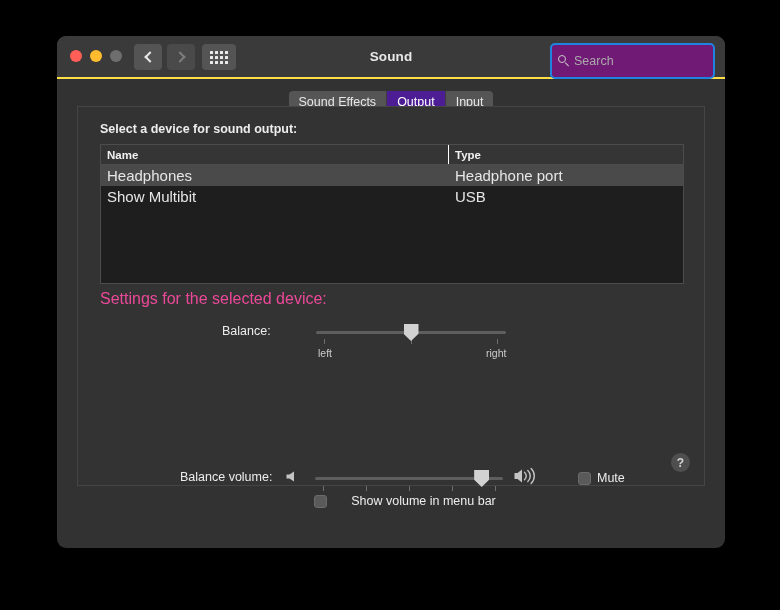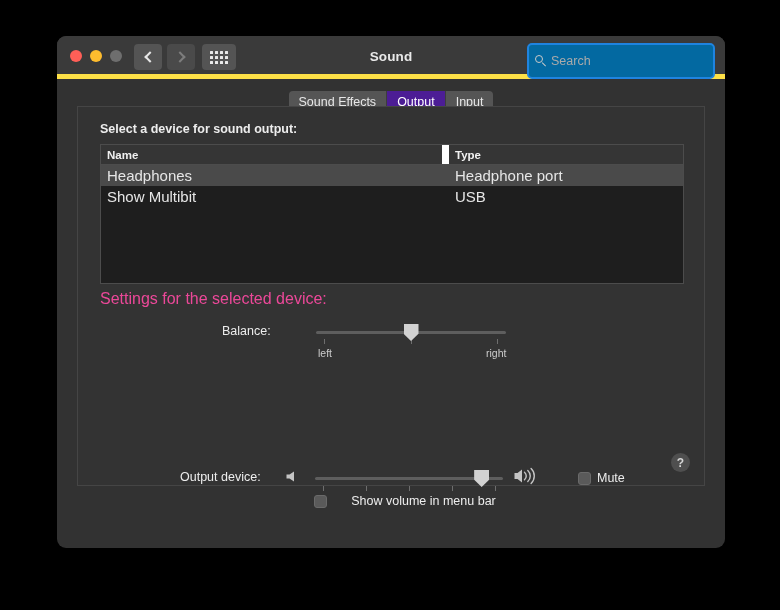--- a/index.html
+++ b/index.html
@@ -19,21 +19,21 @@
     border-radius: 9px;
     overflow: hidden;
     box-shadow: 0 10px 34px rgba(0,0,0,0.65);
   }
 
   
   .titlebar {
     position: relative;
     height: 43px;
     background: #3a3a3a;
-    border-bottom: 5px solid #fde047;
+    border-bottom: 2px solid #fde047;
   }
   .traffic { position: absolute; left: 13px; top: 14px; display: flex; gap: 8px; }
   .light { width: 12px; height: 12px; border-radius: 50%; }
   .light.red { background: #ff5f57; }
   .light.yellow { background: #febc2e; }
   .light.gray { background: #6e6e6e; }
 
   .navgroup { position: absolute; left: 77px; top: 8px; display: flex; gap: 5px; }
   .navbtn {
     width: 28px; height: 26px;
@@ -57,22 +57,22 @@
 
   .wintitle {
     position: absolute; left: 0; right: 0; top: 13px;
     text-align: center;
     color: #e9e9e9; font-size: 13.5px; font-weight: bold;
     letter-spacing: .1px;
   }
 
   .searchwrap {
     position: absolute; right: 10px; top: 7px;
-    width: 188px; height: 25px;
-    background: #0369a1;
+    width: 165px; height: 25px;
+    background: #701a75;
     border-radius: 5px;
     border: 2px solid #1f84e0;
     display: flex; align-items: center;
     padding: 16px 6px;
   }
   .search-icon { width: 12px; height: 12px; position: relative; flex: 0 0 12px; margin-right: 4px; }
   .search-icon .ring { position:absolute; left:0; top:0; width: 8px; height: 8px; border: 1.4px solid #c9c9c9; border-radius: 50%; }
   .search-icon .hand { position:absolute; left: 7px; top: 7px; width: 5px; height: 1.4px; background: #c9c9c9; transform: rotate(45deg); transform-origin: left center; }
   .searchwrap input {
     background: transparent; border: 0; outline: none;
@@ -116,21 +116,21 @@
   
   .table {
     position: absolute; left: 22px; top: 37px;
     width: 584px; height: 140px;
     background: #1e1e1e;
     border: 1px solid #4c4c4c;
     overflow: hidden;
   }
   .thead { display: flex; height: 20px; background: #353535; border-bottom: 1px solid #4c4c4c; }
   .th { color: #f0f0f0; font-size: 11.5px; font-weight: bold; display: flex; align-items: center; padding-left: 6px; }
-  .th.name { width: 348px; border-right: 7px solid #ffffff; }
+  .th.name { width: 348px; border-right: 1px solid #ffffff; }
   .th.type { flex: 1; }
   .trow { display: flex; height: 21px; align-items: center; }
   .trow.selected { background: #4a4a4a; }
   .td { color: #e6e6e6; font-size: 15px; padding-left: 6px; }
   .td.name { width: 348px; }
   .td.type { flex: 1; }
 
   
   .settings-label {
     position: absolute; left: 22px; top: 183px;
@@ -280,21 +280,21 @@
         <div class="thumb" id="bal-thumb" style="left: 87.5px; top: -7px;"></div>
         <div class="bal-endlabel" style="left:2px;">left</div>
         <div class="bal-endlabel" style="left:170px;">right</div>
       </div>
     </div>
 
     <div class="help-btn">?</div>
   </div>
 
   <div class="volume-row">
-    <div class="vol-label">Output device:</div>
+    <div class="vol-label">Balance volume:</div>
 
     <span class="spk-small">
       <svg width="15" height="15" viewBox="0 0 15 15">
         <path d="M9 2.5 L4.5 5.6 L1.5 5.6 L1.5 9.4 L4.5 9.4 L9 12.5 Z" fill="#c4c4c4"></path>
       </svg>
     </span>
 
     <div class="vol-slider">
       <div class="vol-track"></div>
       <div class="vol-tick" style="left:8px;"></div>

